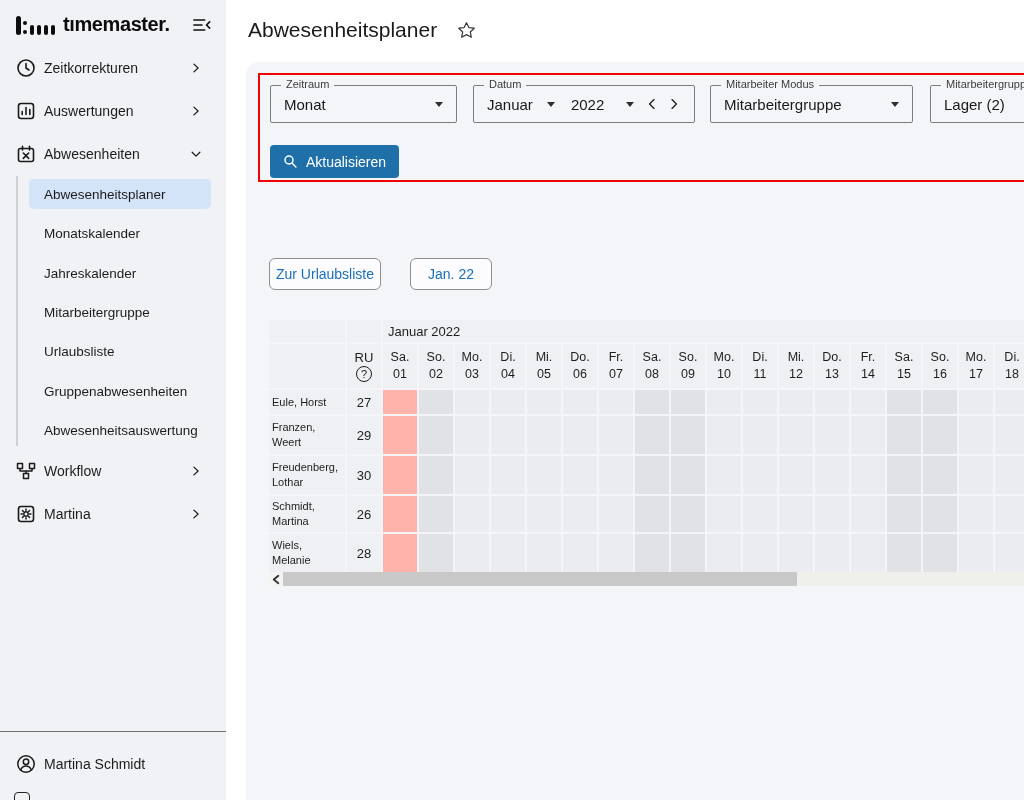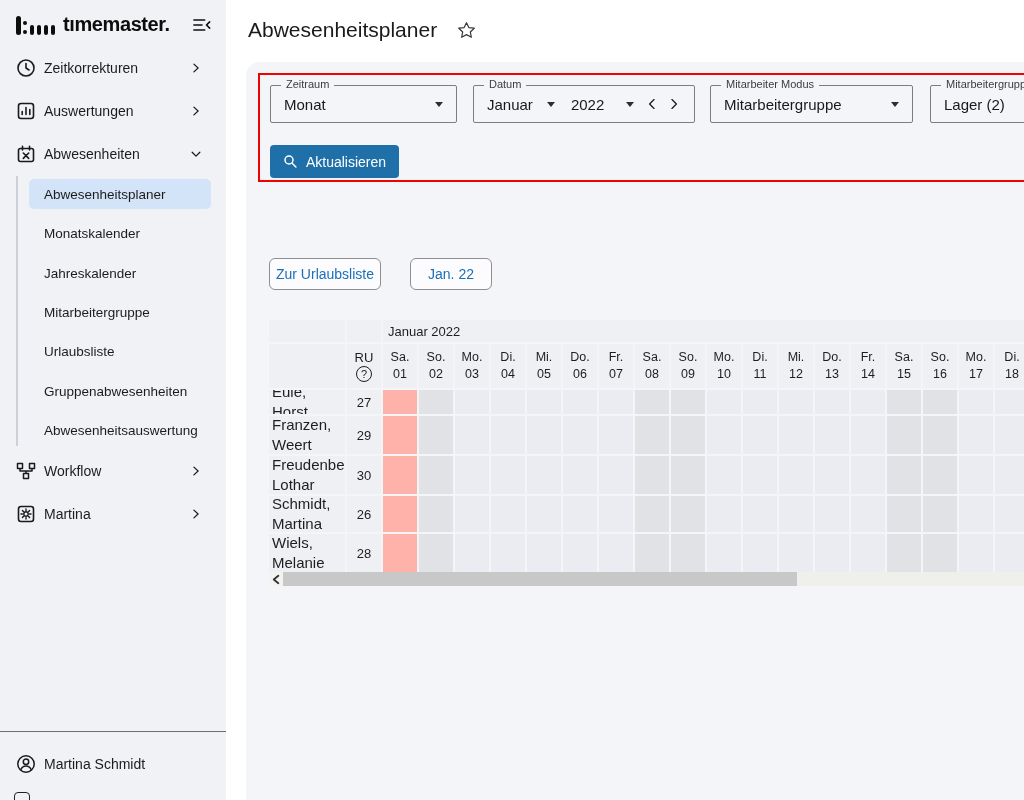--- a/index.html
+++ b/index.html
@@ -52,21 +52,21 @@
   
   .planner { position:absolute; left:23px; top:258px; display:grid;
     grid-template-columns:76px 34px repeat(18,34px);
     grid-template-rows:22px 44px 24px 38px 38px 36px 38px; gap:2px; }
   .c { display:flex; align-items:center; justify-content:center; color:#1e1e1e; overflow:hidden; }
   .hdr { background:#eef0f3; }
   .month { justify-content:flex-start; padding-left:5px; font-size:13px; grid-column:3 / 21; }
   .dayh { flex-direction:column; font-size:12.5px; line-height:1.4; }
   .ruh { flex-direction:column; font-size:13px; gap:1px; }
   .qm { width:16px; height:16px; border:1.4px solid #1e1e1e; border-radius:50%; font-size:11px; display:flex; align-items:center; justify-content:center; cursor:pointer; }
-  .namec { background:#eef0f3; justify-content:flex-start; text-align:left; font-size:15px; line-height:1.35; padding:1px 3px; }
+  .namec { background:#eef0f3; justify-content:flex-start; text-align:left; font-size:11px; line-height:1.35; padding:1px 3px; }
   .ruc { background:#eef0f3; font-size:13px; }
   .work { background:#ebecf1; cursor:pointer; }
   .weekend { background:#e0e2e6; cursor:pointer; }
   .holiday { background:#ffb2aa; cursor:pointer; }
   
   .hscroll { position:absolute; left:23px; top:510px; width:755px; height:14px; display:flex; }
   .sb-left { width:14px; height:14px; display:flex; align-items:center; justify-content:center; background:#f3f3f1; cursor:pointer; }
   .sb-track { position:relative; flex:1; background:#efefec; }
   .sb-thumb { position:absolute; left:0; top:0; width:514px; height:14px; background:#c8c8c8; cursor:grab; }
   svg { display:block; }

